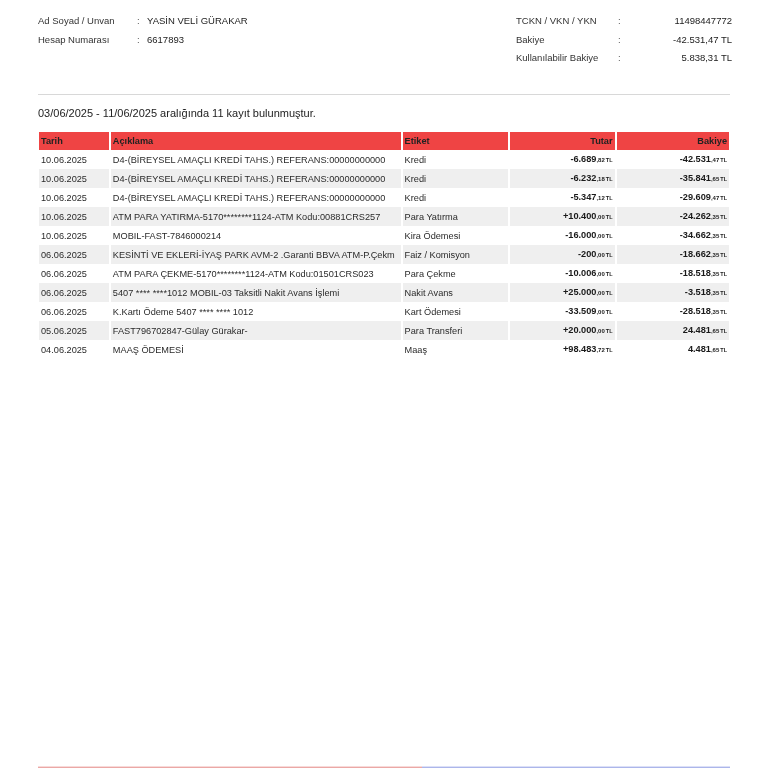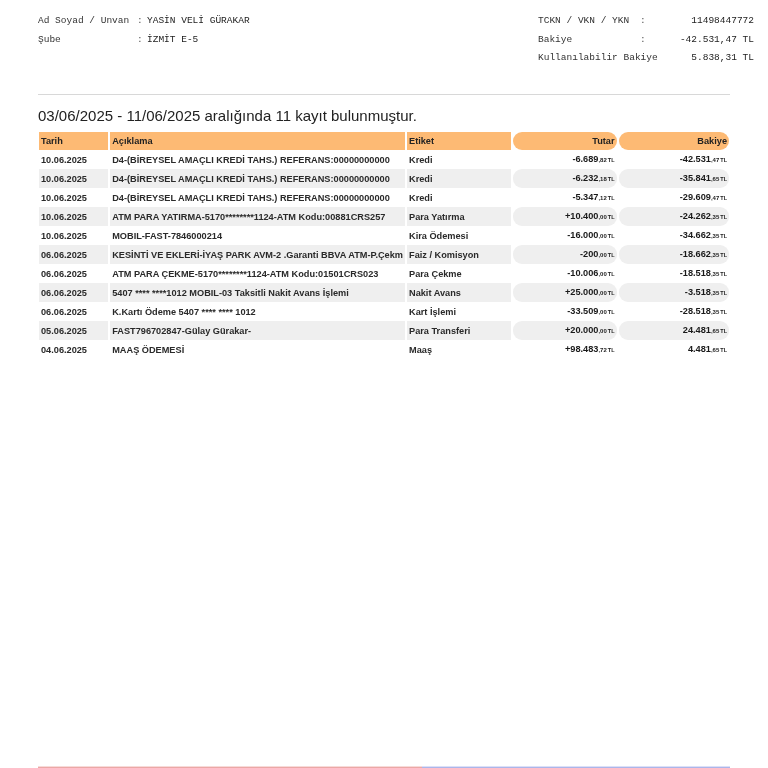--- a/index.html
+++ b/index.html
@@ -1,37 +1,37 @@
 <!DOCTYPE html>
 <html><head>
 <meta charset="utf-8">
 <style>
   * { box-sizing: border-box; margin: 0; padding: 0; }
   html, body { width: 768px; height: 768px; background: #ffffff; overflow: hidden; }
   body { font-family: "Liberation Sans", "DejaVu Sans", sans-serif; color: #1f1f1f; position: relative; font-size: 9.5px; }
 
   .info { position: absolute; top: 14px; left: 38px; right: 38px; height: 60px; }
   .info-left { position: absolute; left: 0; top: 0; }
-  .info-right { position: absolute; left: 500px; top: 0; width: 216px; }
-  .info-row { height: 18.5px; line-height: 14px; white-space: nowrap; position: relative; font-family: Liberation Mono, monospace; }
+  .info-right { position: absolute; left: 478px; top: 0; width: 216px; }
+  .info-row { height: 18.5px; line-height: 14px; white-space: nowrap; position: relative; }
   .info-left .lbl { display: inline-block; width: 99px; color: #333; }
   .info-left .sep { display: inline-block; width: 10px; color: #555; }
   .info-left .val { color: #222; }
   .info-right .lbl { position: absolute; left: 0; color: #333; }
   .info-right .sep { position: absolute; left: 102px; color: #555; }
   .info-right .val { position: absolute; right: 0; color: #222; }
 
   .divider { position: absolute; top: 94px; left: 38px; right: 38px; height: 1px; background: #d8d8d8; }
 
-  .summary { position: absolute; top: 107px; left: 38px; font-size: 15px; color: #222; }
+  .summary { position: absolute; top: 107px; left: 38px; font-size: 11px; color: #222; }
 
   table.tx { position: absolute; top: 132px; left: 37px; width: 694px; border-collapse: separate; border-spacing: 2px 0; }
-  table.tx th, table.tx td { height: 18.2px; padding: 0 2px; white-space: nowrap; font-size: 9.2px; line-height: 18px; font-weight: bold; }
-  table.tx th { font-weight: bold; background: #fdba74; color: #222; text-align: left; margin-top: 36px; }
-  table.tx th.num, table.tx td.num { text-align: right; border-radius: 9px; }
+  table.tx th, table.tx td { height: 18.2px; padding: 0 2px; white-space: nowrap; font-size: 9.2px; line-height: 18px; }
+  table.tx th { font-weight: bold; background: #ef4444; color: #222; text-align: left; margin-top: 36px; }
+  table.tx th.num, table.tx td.num { text-align: right; }
   table.tx tr.gray td { background: #efefef; }
   table.tx td { color: #2a2a2a; }
   table.tx td.num { font-weight: bold; color: #1a1a1a; }
   .dec { font-size: 6px; font-weight: bold; }
   .cur { font-size: 5.5px; font-weight: bold; margin-left: 1px; }
 
   col.c-date { width: 71px; }
   col.c-desc { width: 290px; }
   col.c-tag { width: 107px; }
   col.c-amt { width: 108px; }
@@ -43,21 +43,21 @@
 </style>
 </head>
 <body>
 
 <div class="info">
   <div class="info-left">
     <div class="info-row">
       <span class="lbl">Ad Soyad / Unvan</span><span class="sep">:</span><span class="val">YASİN VELİ GÜRAKAR</span>
     </div>
     <div class="info-row">
-      <span class="lbl">Şube</span><span class="sep">:</span><span class="val">İZMİT E-5</span>
+      <span class="lbl">Hesap Numarası</span><span class="sep">:</span><span class="val">6617893</span>
     </div>
   </div>
   <div class="info-right">
     <div class="info-row">
       <span class="lbl">TCKN / VKN / YKN</span>
         <span class="sep">:</span>
         <span class="val">11498447772</span>
     </div>
     <div class="info-row">
       <span class="lbl">Bakiye</span>
@@ -146,21 +146,21 @@
       <tr class="gray">
         <td>06.06.2025</td>
         <td>5407 **** ****1012 MOBIL-03 Taksitli Nakit Avans İşlemi</td>
         <td>Nakit Avans</td>
         <td class="num"><span>+25.000</span><span class="dec">,00</span><span class="cur">TL</span></td>
         <td class="num"><span>-3.518</span><span class="dec">,35</span><span class="cur">TL</span></td>
       </tr>
       <tr>
         <td>06.06.2025</td>
         <td>K.Kartı Ödeme 5407 **** **** 1012</td>
-        <td>Kart İşlemi</td>
+        <td>Kart Ödemesi</td>
         <td class="num"><span>-33.509</span><span class="dec">,00</span><span class="cur">TL</span></td>
         <td class="num"><span>-28.518</span><span class="dec">,35</span><span class="cur">TL</span></td>
       </tr>
       <tr class="gray">
         <td>05.06.2025</td>
         <td>FAST796702847-Gülay Gürakar-</td>
         <td>Para Transferi</td>
         <td class="num"><span>+20.000</span><span class="dec">,00</span><span class="cur">TL</span></td>
         <td class="num"><span>24.481</span><span class="dec">,65</span><span class="cur">TL</span></td>
       </tr>

